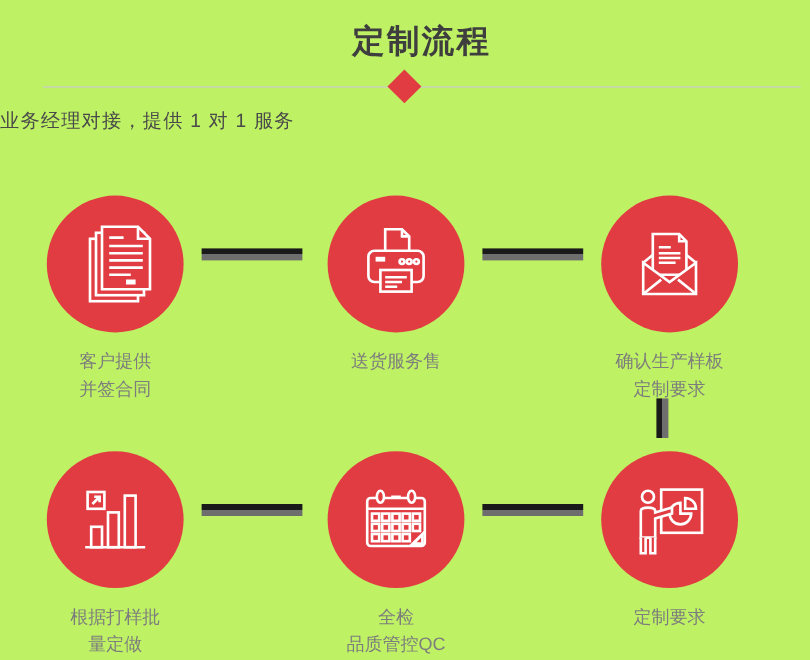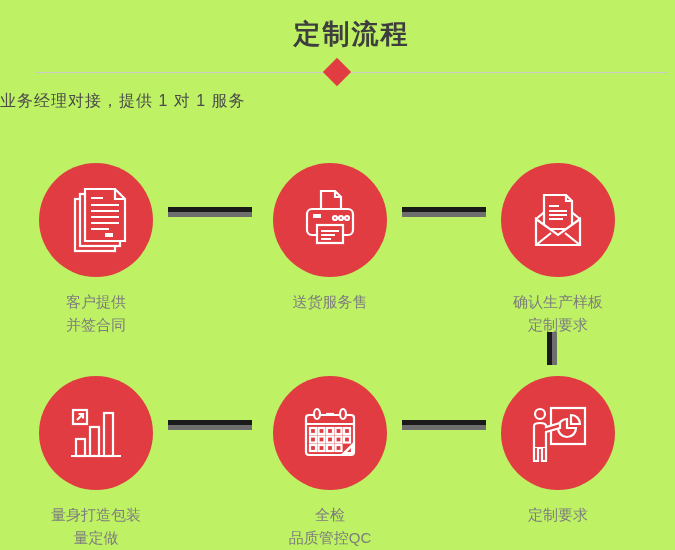--- a/index.html
+++ b/index.html
@@ -116,21 +116,21 @@
     <svg width="70" height="70" viewBox="0 0 70 70">
       <path class="ic" d="M10 58 H60"></path>
       <rect class="ic" x="15" y="41" width="9" height="17"></rect>
       <rect class="ic" x="29" y="29" width="9" height="29"></rect>
       <rect class="ic" x="43" y="15" width="9" height="43"></rect>
       <rect class="ic" x="12" y="12" width="14" height="14"></rect>
       <path class="ic" d="M16 22 L22 16 M17.5 16 H22 V20.5"></path>
     </svg>
   </div>
   <div class="step-label l4">
-    <div>量身打造包装</div>
+    <div>根据打样批</div>
     <div>量定做</div>
   </div>
 
   <div class="circle c5">
     <svg width="70" height="70" viewBox="0 0 70 70">
       <rect class="ic" x="11" y="17" width="48" height="40" rx="3"></rect>
       <path class="ic" d="M11 26 H59"></path>
       <path class="ic" d="M31 16 H39"></path>
       <ellipse class="ic-fill" cx="22" cy="16" rx="3" ry="5"></ellipse>
       <ellipse class="ic-fill" cx="48" cy="16" rx="3" ry="5"></ellipse>

